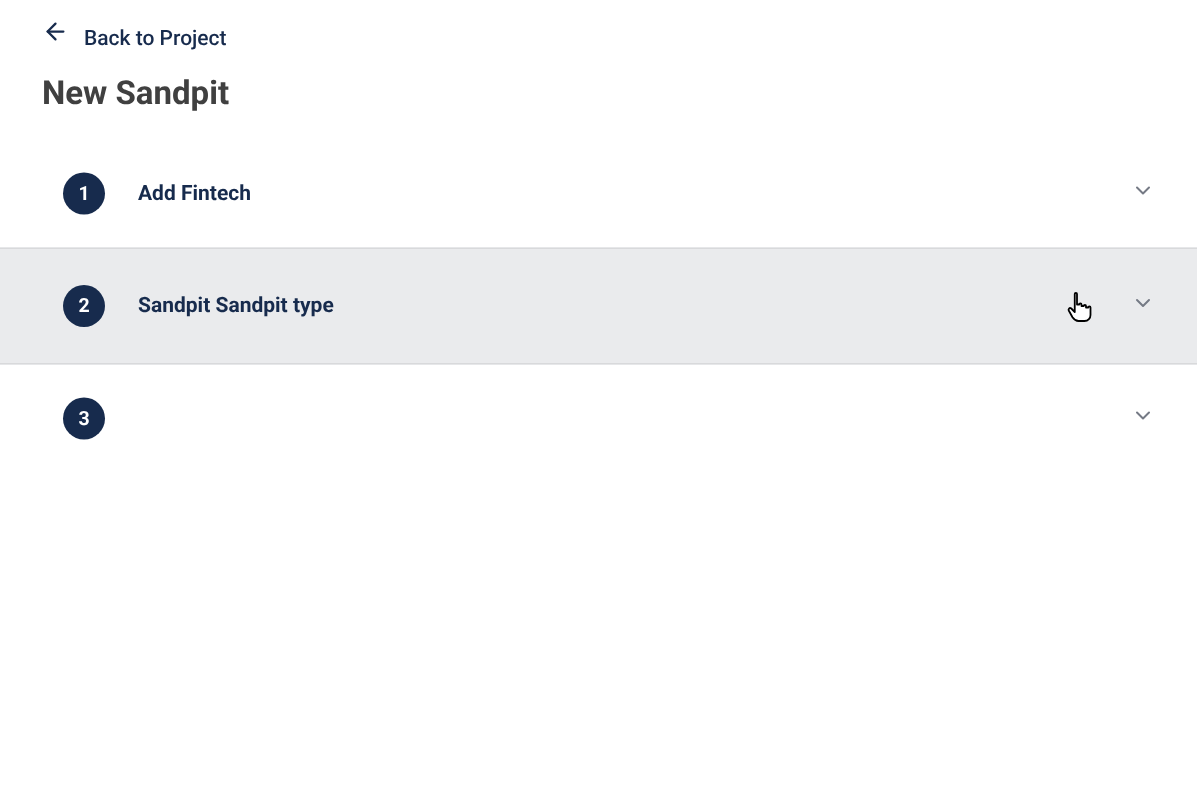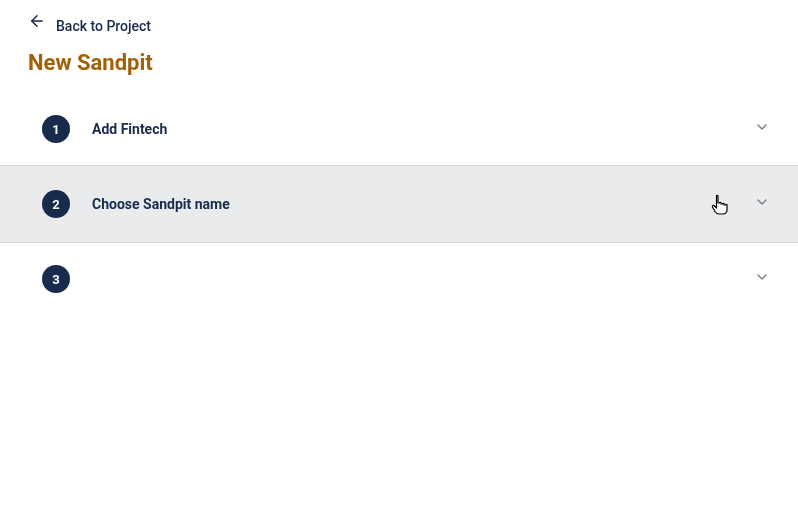--- a/index.html
+++ b/index.html
@@ -22,21 +22,21 @@
       gap: 10px;
     }
     .back-link-text {
       font-size: 14px;
       color: #172B4D;
       font-weight: 500;
     }
     .page-title {
       font-size: 22px;
       font-weight: 700;
-      color: #a16207;
+      color: #404040;
       padding: 8px 28px 18px 28px;
     }
     .step {
       display: flex;
       align-items: center;
       padding: 22px 28px 22px 42px;
       position: relative;
       cursor: pointer;
     }
     .step.hovered {
@@ -104,21 +104,21 @@
   <div class="step-label">Add Fintech</div>
   <span class="chevron">
     <svg width="16" height="16" viewBox="0 0 24 24" fill="none" stroke="#757a85" stroke-width="2" stroke-linecap="round" stroke-linejoin="round">
       <polyline points="6 9 12 15 18 9"></polyline>
     </svg>
   </span>
 </div>
 
 <div class="step hovered">
   <div class="step-number">2</div>
-  <div class="step-label">Choose Sandpit name</div>
+  <div class="step-label">Sandpit Sandpit type</div>
   <span class="chevron">
     <svg width="16" height="16" viewBox="0 0 24 24" fill="none" stroke="#757a85" stroke-width="2" stroke-linecap="round" stroke-linejoin="round">
       <polyline points="6 9 12 15 18 9"></polyline>
     </svg>
   </span>
   <span class="cursor">
     <svg width="20" height="22" viewBox="0 0 20 22">
       <path d="M6.5 2 C6.5 1 8 1 8 2 L8 9 L9.5 9 C9.5 8 11 8 11 9 L11 10 L12.5 10 C12.5 9 14 9 14 10 L14 11 L15.5 11 C15.5 10 17 10 17 11 L17 16 C17 18 15.5 20 13 20 L9 20 C7 20 6 19 5 17.5 L2.5 13 C2 12 3 11 4 11.5 L6.5 14 Z" fill="#ffffff" stroke="#000000" stroke-width="1.2" stroke-linejoin="round"></path>
     </svg>
   </span>

